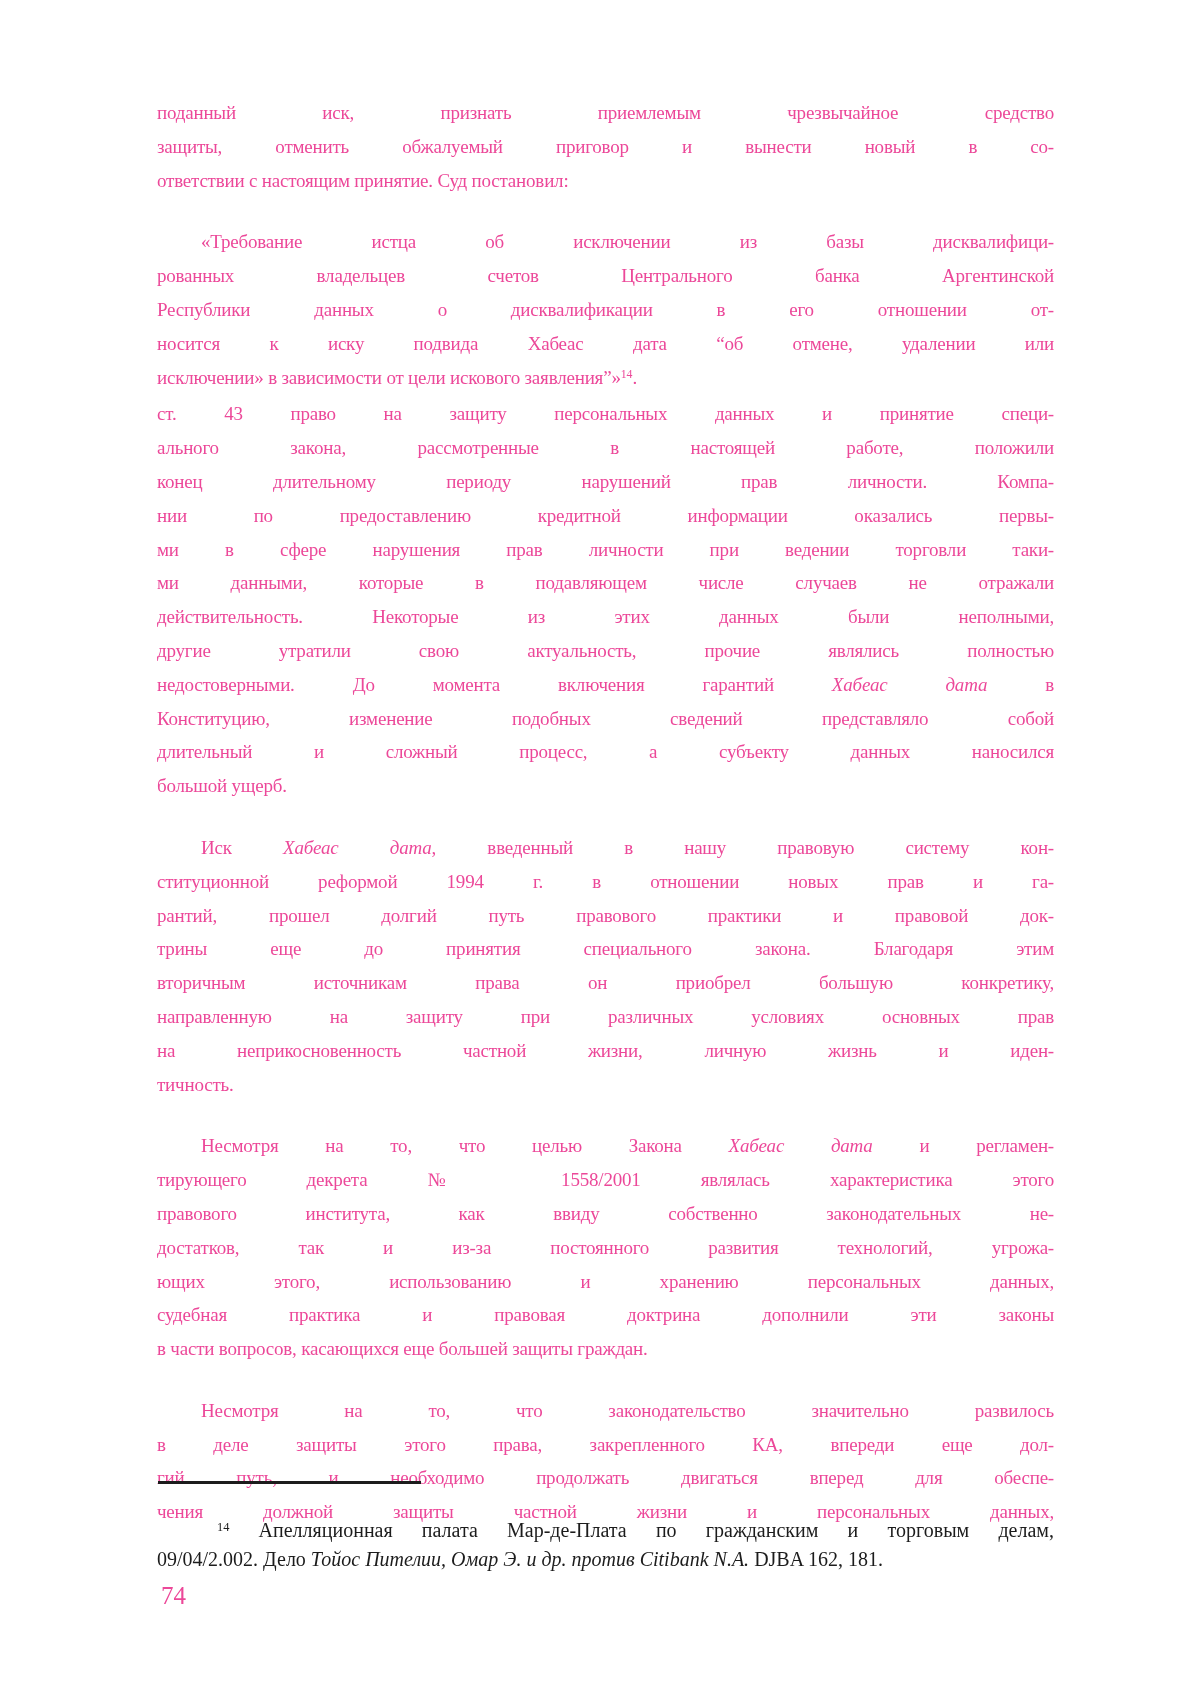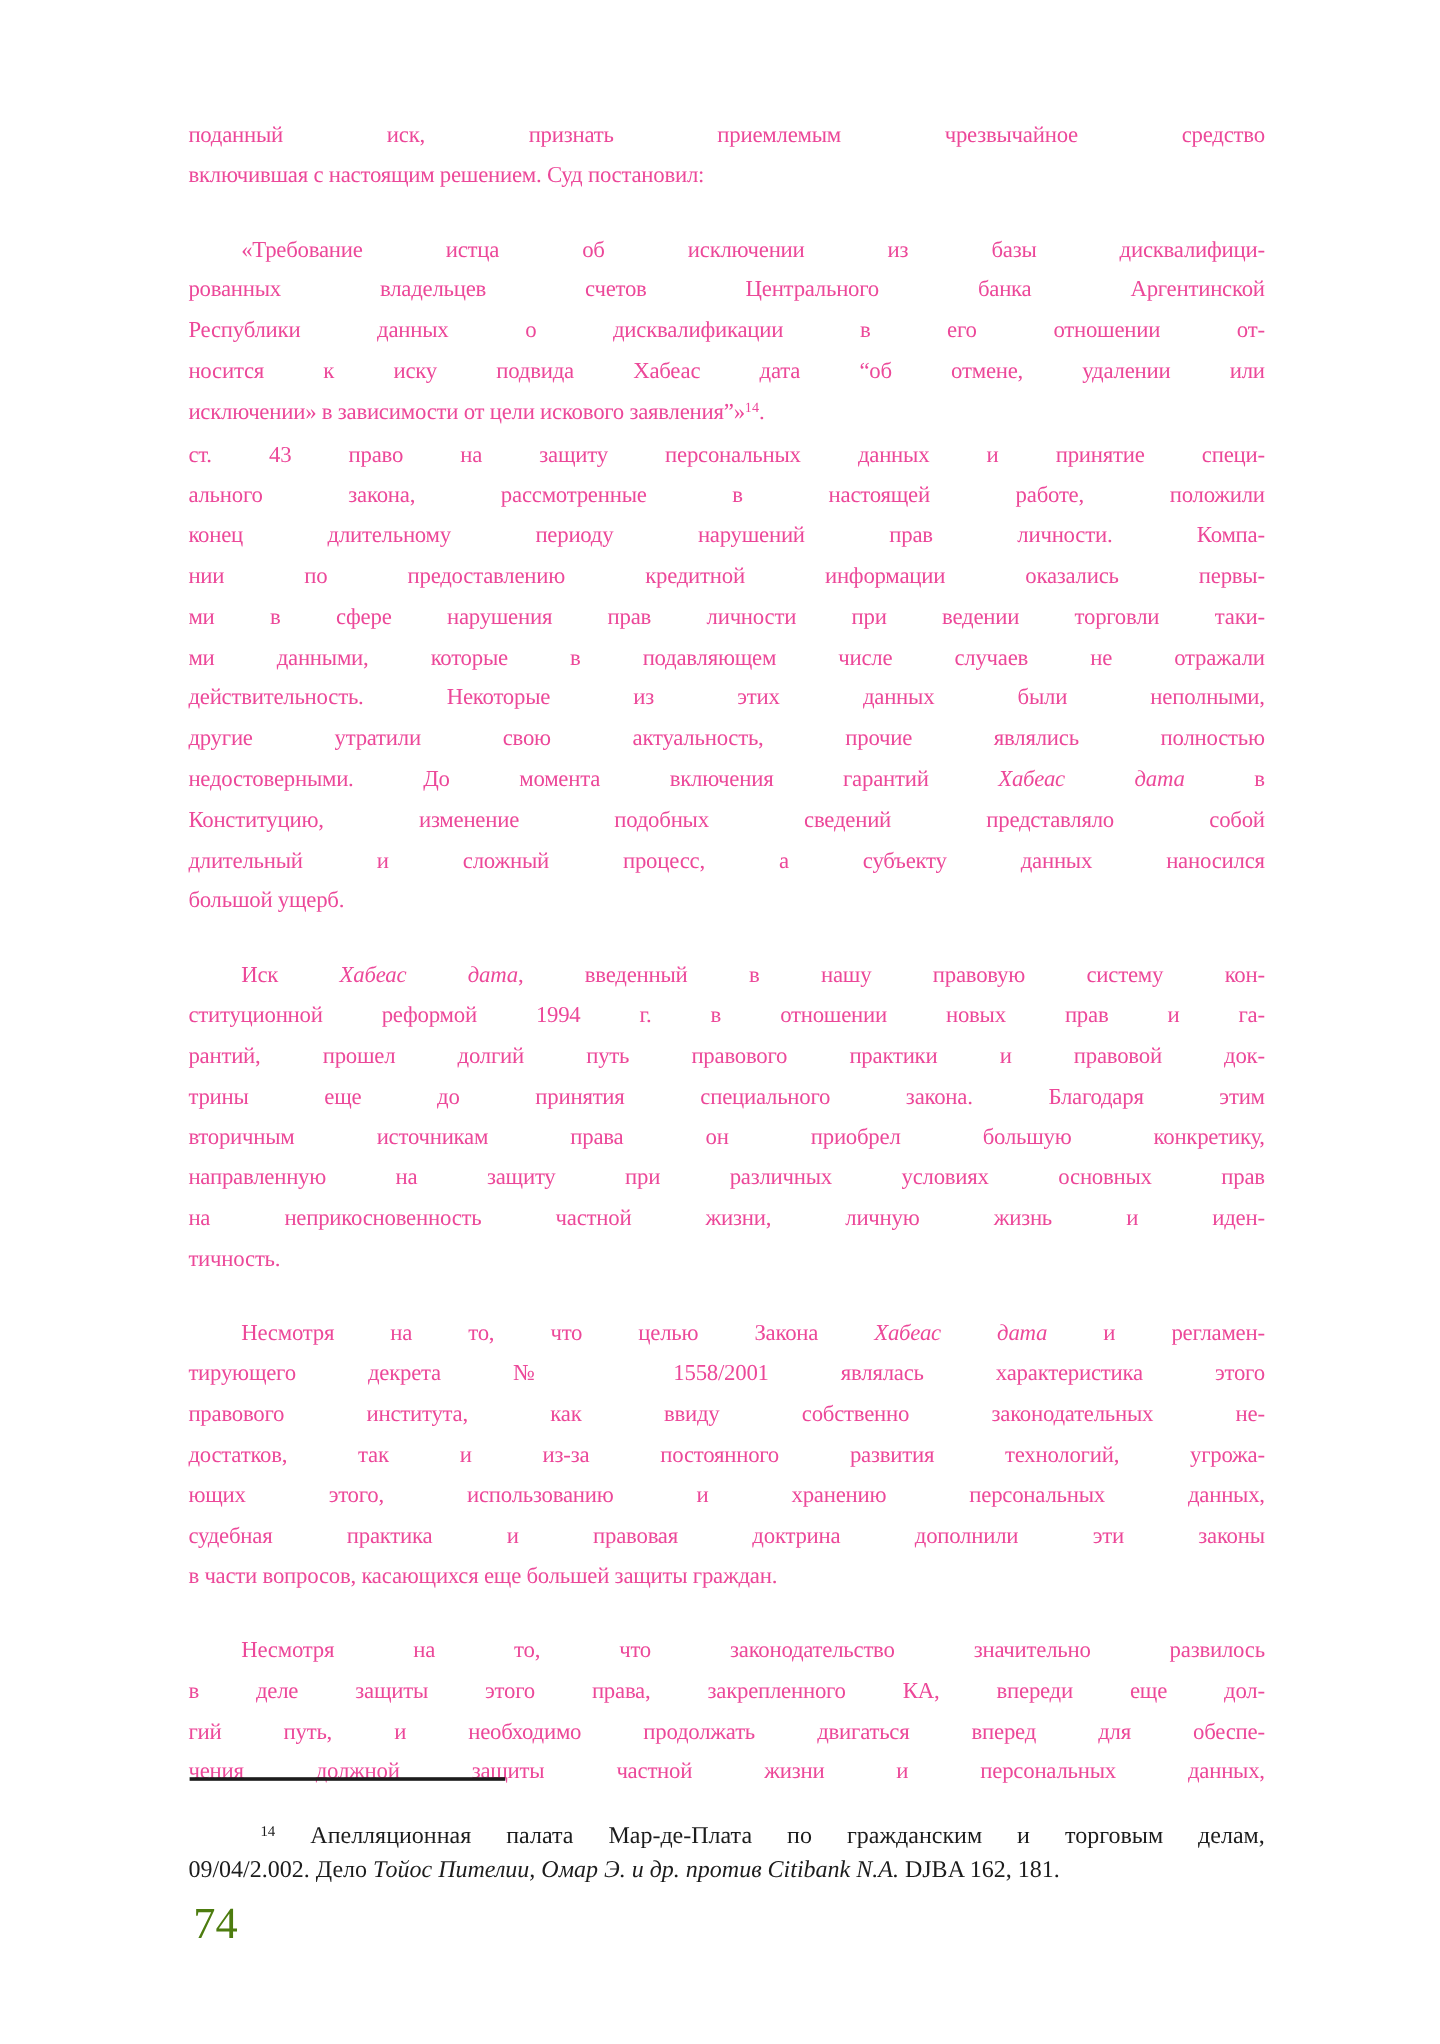--- a/index.html
+++ b/index.html
@@ -46,33 +46,34 @@
     font-size: 20px;
     line-height: 25.5px;
     color: #1c1c1c;
   }
   .fn-line.j { text-align: justify; text-align-last: justify; margin-top: 26px; }
   .fn-line.indent { text-indent: 60px; }
   
   .page-number {
     position: absolute;
     left: 161px; top: 1582px;
-    font-size: 37px;
-    color: #4d7c0f;
+    font-size: 25px;
+    color: #ec4899;
   }
 </style>
 </head>
 <body>
 
 <div class="page">
 
   <div class="body-text">
       <div class="paragraph">
         <div class="line j"><span>поданный иск, признать приемлемым чрезвычайное средство</span></div>
-        <div class="line"><span>включившая с настоящим решением. Суд постановил:</span></div>
+        <div class="line j"><span>защиты, отменить обжалуемый приговор и вынести новый в со-</span></div>
+        <div class="line"><span>ответствии с настоящим принятие. Суд постановил:</span></div>
       </div>
       <div class="paragraph">
         <div class="line j indent"><span>«Требование истца об исключении из базы дисквалифици-</span></div>
         <div class="line j"><span>рованных владельцев счетов Центрального банка Аргентинской</span></div>
         <div class="line j"><span>Республики данных о дисквалификации в его отношении от-</span></div>
         <div class="line j"><span>носится к иску подвида Хабеас дата “об отмене, удалении или</span></div>
         <div class="line"><span>исключении» в зависимости от цели искового заявления”»</span><span class="sup">14</span><span>.</span></div>
       </div>
       <div class="paragraph">
         <div class="line j"><span>ст. 43 право на защиту персональных данных и принятие специ-</span></div>

